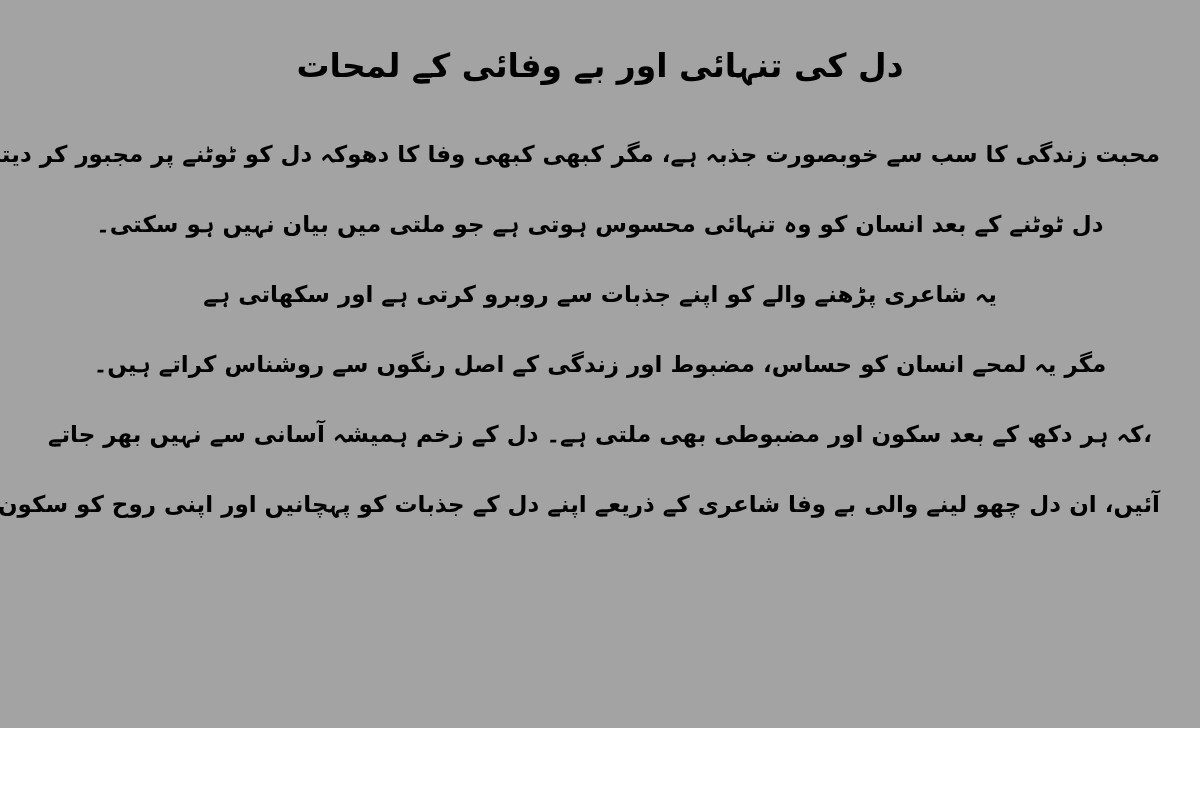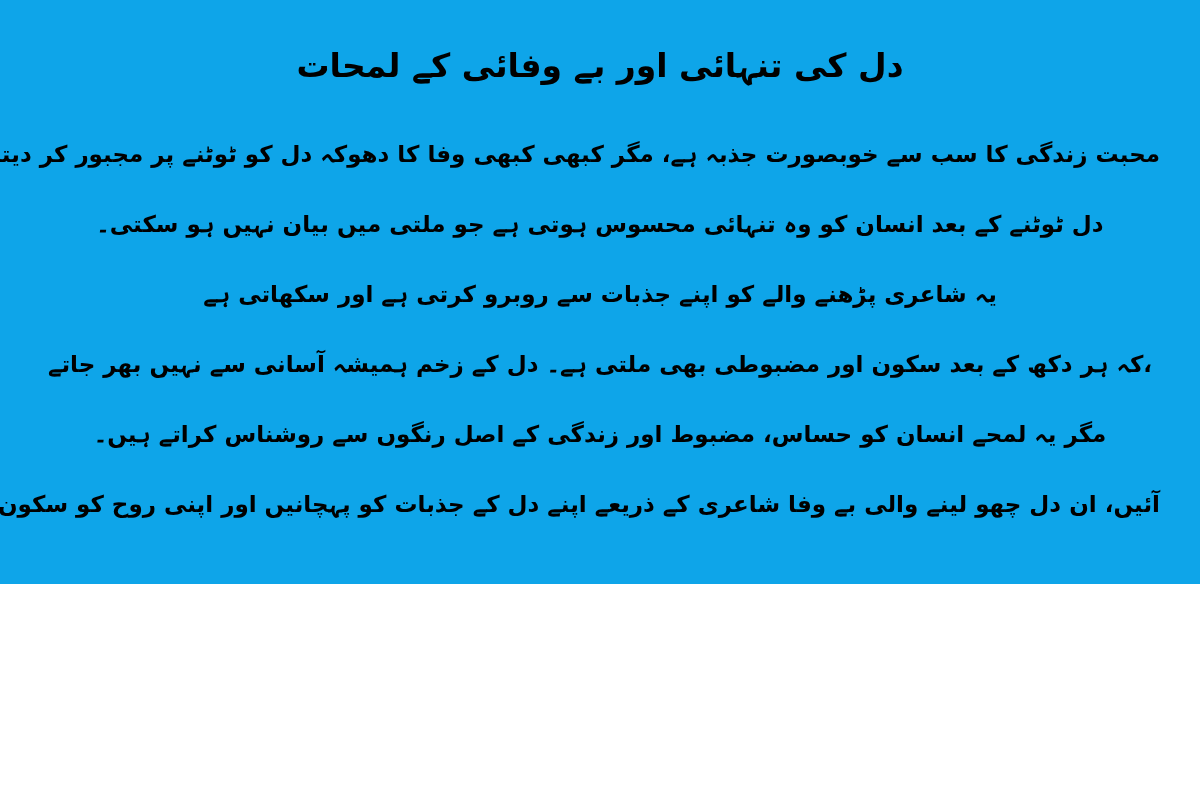--- a/index.html
+++ b/index.html
@@ -5,27 +5,27 @@
   html, body {
     margin: 0;
     padding: 0;
     background: #ffffff;
     width: 1200px;
     height: 800px;
     overflow: hidden;
   }
   .page {
     width: 1200px;
-    height: 584px;
+    height: 728px;
     box-sizing: border-box;
     padding: 22px 40px 0 40px;
     direction: rtl;
     font-family: "DejaVu Sans", sans-serif;
     color: #000000;
-    background: #0ea5e9;
+    background: #a3a3a3;
   }
   .doc-title {
     text-align: center;
     font-size: 33px;
     font-weight: 700;
     margin: 18px 0 26px 0;
     line-height: 1.6;
     direction: rtl;
     unicode-bidi: plaintext;
   }
@@ -45,17 +45,17 @@
 </head>
 <body>
 
 <div class="page">
   <h1 class="doc-title">دل کی تنہائی اور بے وفائی کے لمحات</h1>
 
   <div class="doc-body">
     <p class="doc-line">محبت زندگی کا سب سے خوبصورت جذبہ ہے، مگر کبھی کبھی وفا کا دھوکہ دل کو ٹوٹنے پر مجبور کر دیتا ہے۔</p>
     <p class="doc-line">دل ٹوٹنے کے بعد انسان کو وہ تنہائی محسوس ہوتی ہے جو ملتی میں بیان نہیں ہو سکتی۔</p>
     <p class="doc-line">یہ شاعری پڑھنے والے کو اپنے جذبات سے روبرو کرتی ہے اور سکھاتی ہے</p>
+    <p class="doc-line">مگر یہ لمحے انسان کو حساس، مضبوط اور زندگی کے اصل رنگوں سے روشناس کراتے ہیں۔</p>
     <p class="doc-line">،کہ ہر دکھ کے بعد سکون اور مضبوطی بھی ملتی ہے۔ دل کے زخم ہمیشہ آسانی سے نہیں بھر جاتے</p>
-    <p class="doc-line">مگر یہ لمحے انسان کو حساس، مضبوط اور زندگی کے اصل رنگوں سے روشناس کراتے ہیں۔</p>
     <p class="doc-line">آئیں، ان دل چھو لینے والی بے وفا شاعری کے ذریعے اپنے دل کے جذبات کو پہچانیں اور اپنی روح کو سکون دیں۔</p>
   </div>
 </div>
 
 </body></html>

